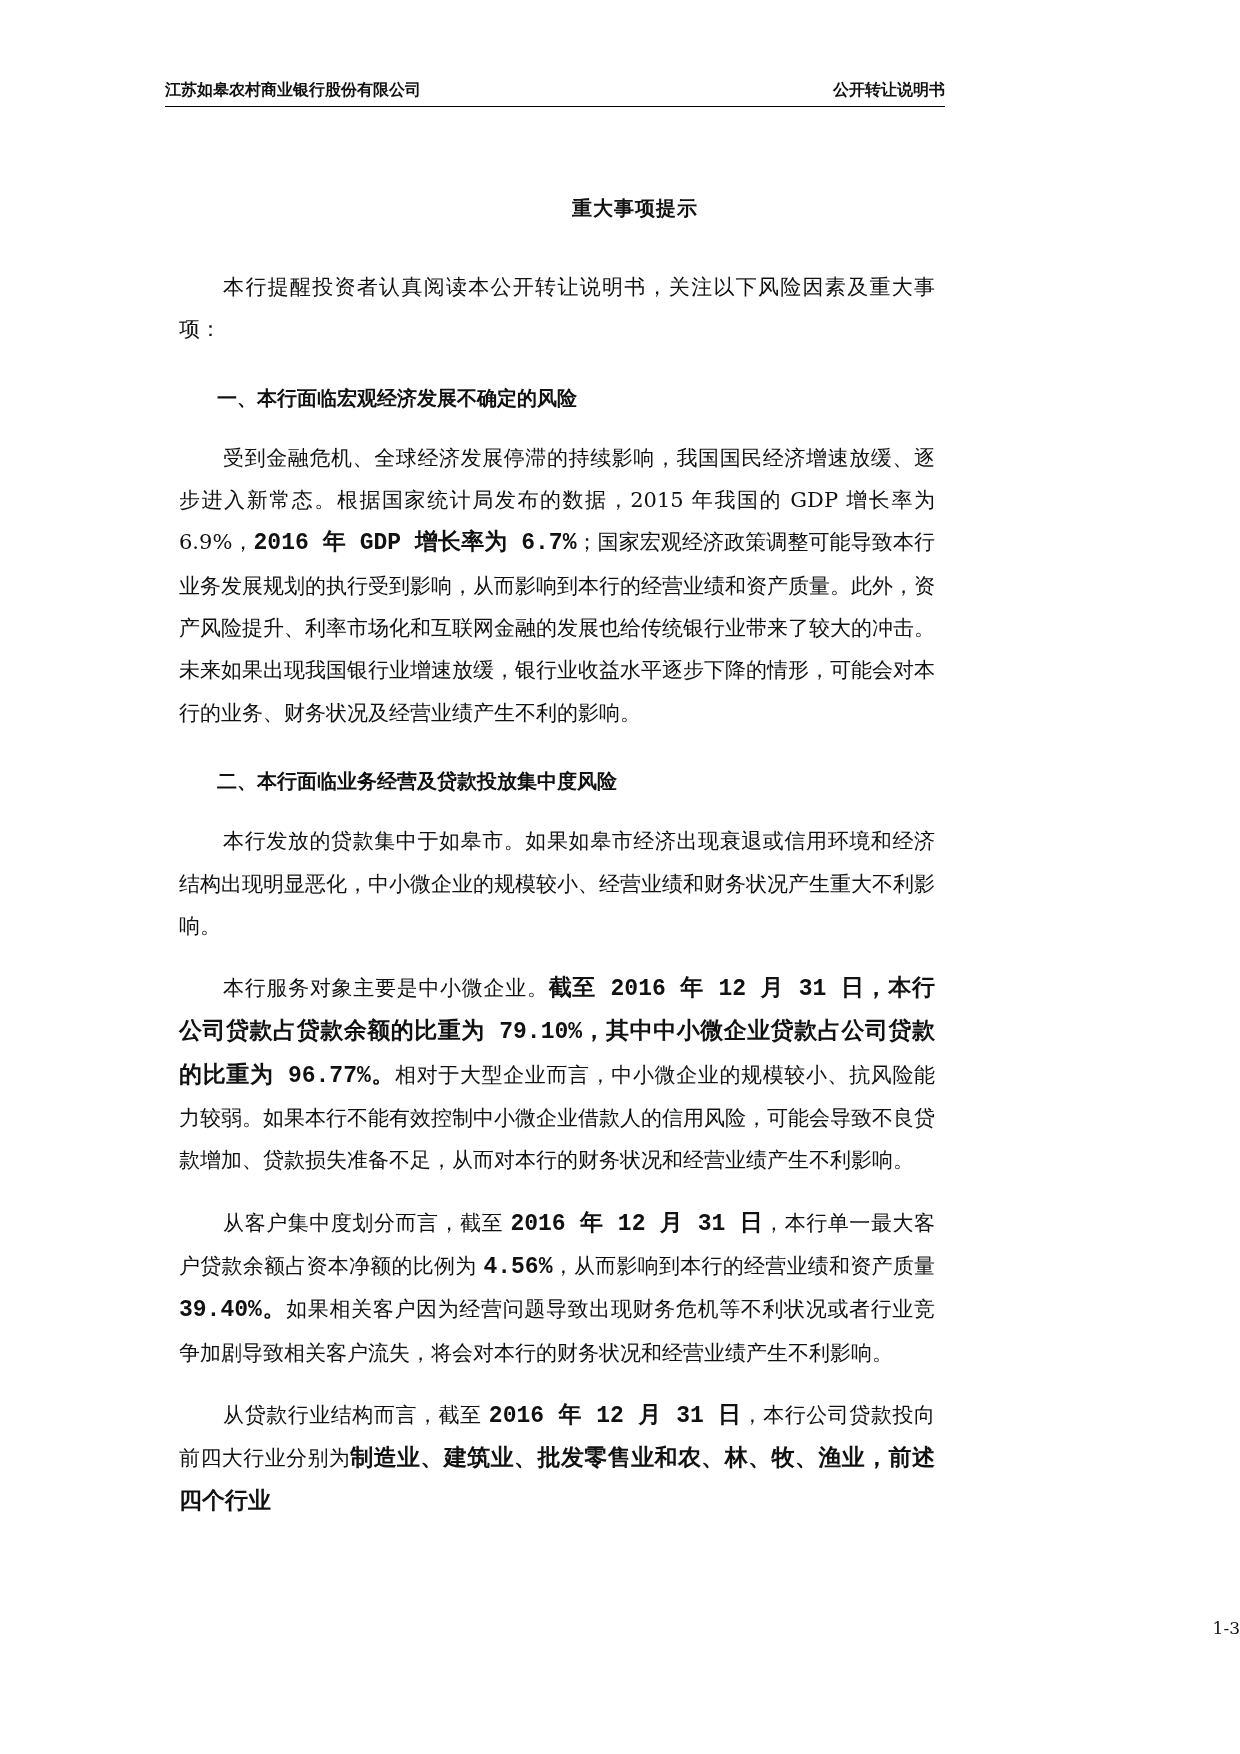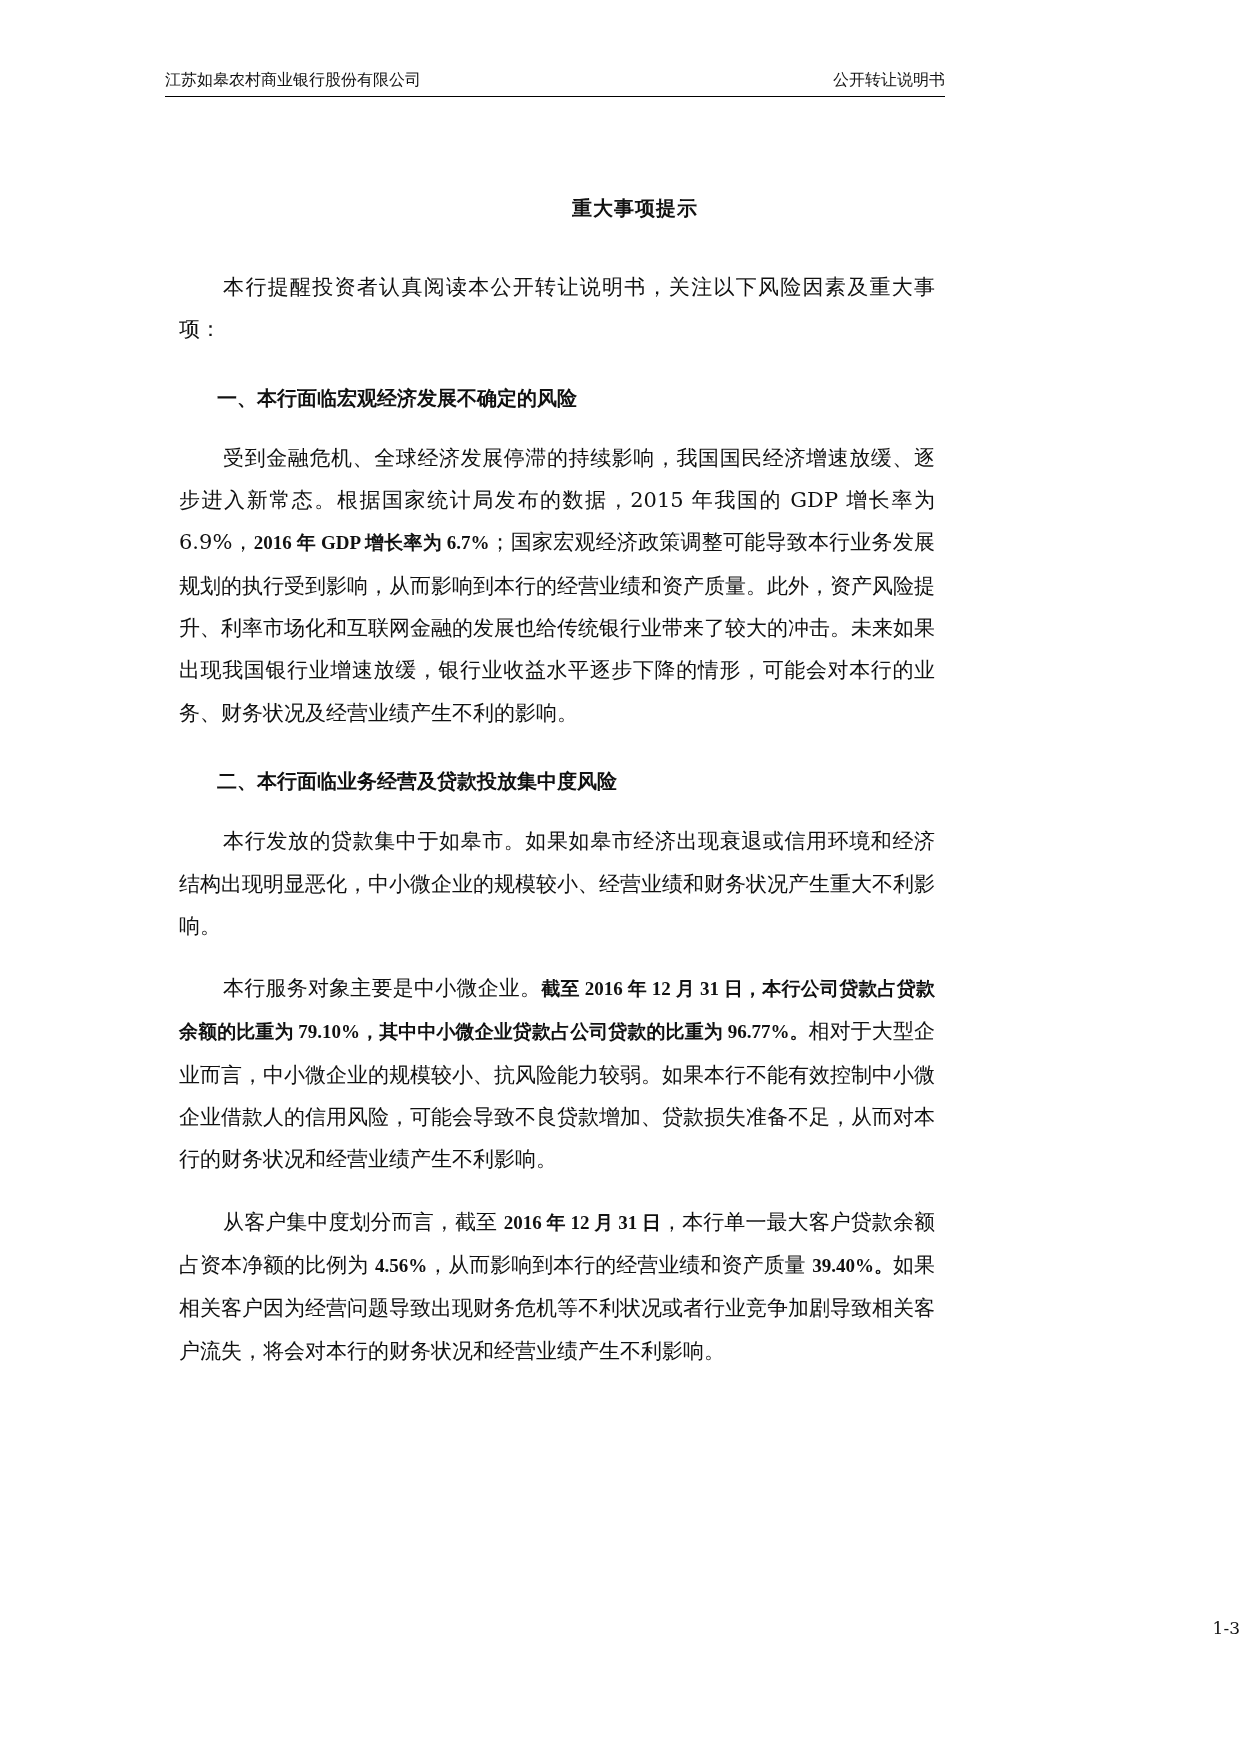--- a/index.html
+++ b/index.html
@@ -1,29 +1,29 @@
 <!DOCTYPE html>
 <html><head>
 <meta charset="utf-8">
 <style>
   html, body { margin: 0; padding: 0; background: #ffffff; }
   body { width: 1240px; height: 1754px; position: relative; overflow: hidden;
          font-family: "DejaVu Serif", "Liberation Serif", serif; color: #111; }
-  .header { position: absolute; left: 165px; top: 68px; width: 780px; height: 28px;
-            border-bottom: 1.5px solid #000; font-size: 16px; }
+  .header { position: absolute; left: 165px; top: 78px; width: 780px; height: 28px;
+            border-bottom: 1.5px solid #000; font-size: 16px; font-weight: bold; }
   .header .left { position: absolute; left: 0; top: 2px; }
   .header .right { position: absolute; right: 0; top: 2px; margin-left: 19px; }
   .title { position: absolute; left: 15px; width: 1240px; top: 195px; text-align: center;
            font-family: "DejaVu Sans", "Liberation Sans", sans-serif; font-weight: bold; font-size: 20px; letter-spacing: 1px; }
   .content { position: absolute; left: 167px; top: 254px; width: 780px; font-size: 21px; line-height: 42.3px; }
   .content p { margin: 12px; text-align: justify; text-align-last: left; }
   .indent { text-indent: 2.1em; }
   .h { font-family: "DejaVu Sans", "Liberation Sans", sans-serif; font-weight: bold; font-size: 20px; padding-left: 38px; margin-top: 26px !important; margin-bottom: 18px !important; }
   .gap { margin-top: 20px !important; }
-  .b { font-family: Liberation Serif, serif; font-weight: bold; font-size: 19px; }
+  .b { font-family: Liberation Mono, monospace; font-weight: bold; font-size: 23px; }
   .footer { position: absolute; left: 0; width: 1240px; top: 1618px; text-align: right; font-size: 17px; }
 </style>
 </head>
 <body>
 
 <div class="header">
   <span class="left">江苏如皋农村商业银行股份有限公司</span>
   <span class="right">公开转让说明书</span>
 </div>
 
@@ -32,15 +32,16 @@
 <div class="content">
   <p class="indent">本行提醒投资者认真阅读本公开转让说明书，关注以下风险因素及重大事项：</p>
 
   <p class="h">一、本行面临宏观经济发展不确定的风险</p>
   <p class="indent"><span>受到金融危机、全球经济发展停滞的持续影响，我国国民经济增速放缓、逐步进入新常态。根据国家统计局发布的数据，2015 年我国的 GDP 增长率为 6.9%，</span><span class="b">2016 年 GDP 增长率为 6.7%</span><span>；国家宏观经济政策调整可能导致本行业务发展规划的执行受到影响，从而影响到本行的经营业绩和资产质量。此外，资产风险提升、利率市场化和互联网金融的发展也给传统银行业带来了较大的冲击。未来如果出现我国银行业增速放缓，银行业收益水平逐步下降的情形，可能会对本行的业务、财务状况及经营业绩产生不利的影响。</span></p>
 
   <p class="h">二、本行面临业务经营及贷款投放集中度风险</p>
   <p class="indent">本行发放的贷款集中于如皋市。如果如皋市经济出现衰退或信用环境和经济结构出现明显恶化，中小微企业的规模较小、经营业绩和财务状况产生重大不利影响。</p>
   <p class="indent gap"><span>本行服务对象主要是中小微企业。</span><span class="b">截至 2016 年 12 月 31 日，本行公司贷款占贷款余额的比重为 79.10%，其中中小微企业贷款占公司贷款的比重为 96.77%。</span><span>相对于大型企业而言，中小微企业的规模较小、抗风险能力较弱。如果本行不能有效控制中小微企业借款人的信用风险，可能会导致不良贷款增加、贷款损失准备不足，从而对本行的财务状况和经营业绩产生不利影响。</span></p>
   <p class="indent gap"><span>从客户集中度划分而言，截至 </span><span class="b">2016 年 12 月 31 日</span><span>，本行单一最大客户贷款余额占资本净额的比例为 </span><span class="b">4.56%</span><span>，从而影响到本行的经营业绩和资产质量 </span><span class="b">39.40%。</span><span>如果相关客户因为经营问题导致出现财务危机等不利状况或者行业竞争加剧导致相关客户流失，将会对本行的财务状况和经营业绩产生不利影响。</span></p>
+  <p class="indent gap"><span>从贷款行业结构而言，截至 </span><span class="b">2016 年 12 月 31 日</span><span>，本行公司贷款投向前四大行业分别为</span><span class="b">制造业、建筑业、批发零售业和农、林、牧、渔业，前述四个行业</span></p>
 </div>
 
 <div class="footer">1-3</div>
 
 </body></html>

